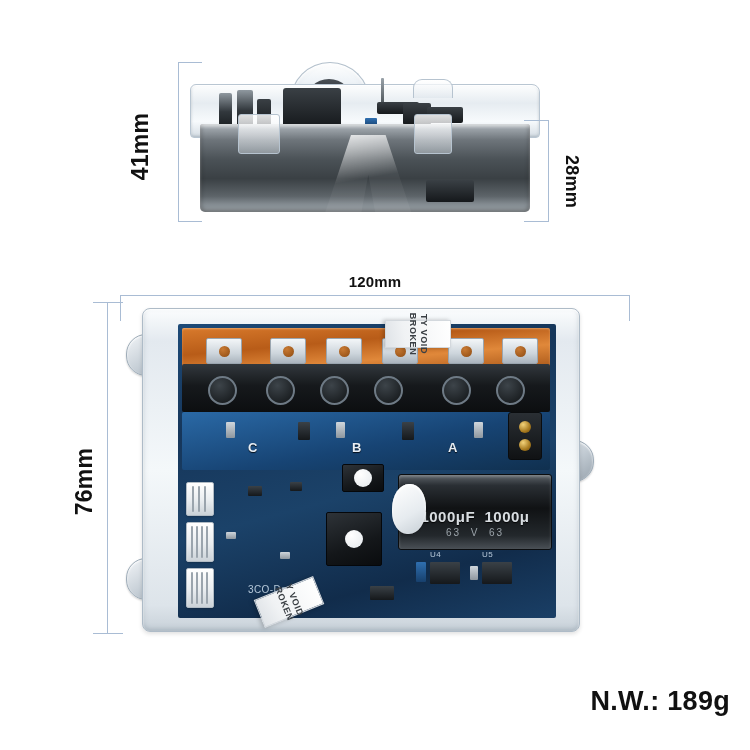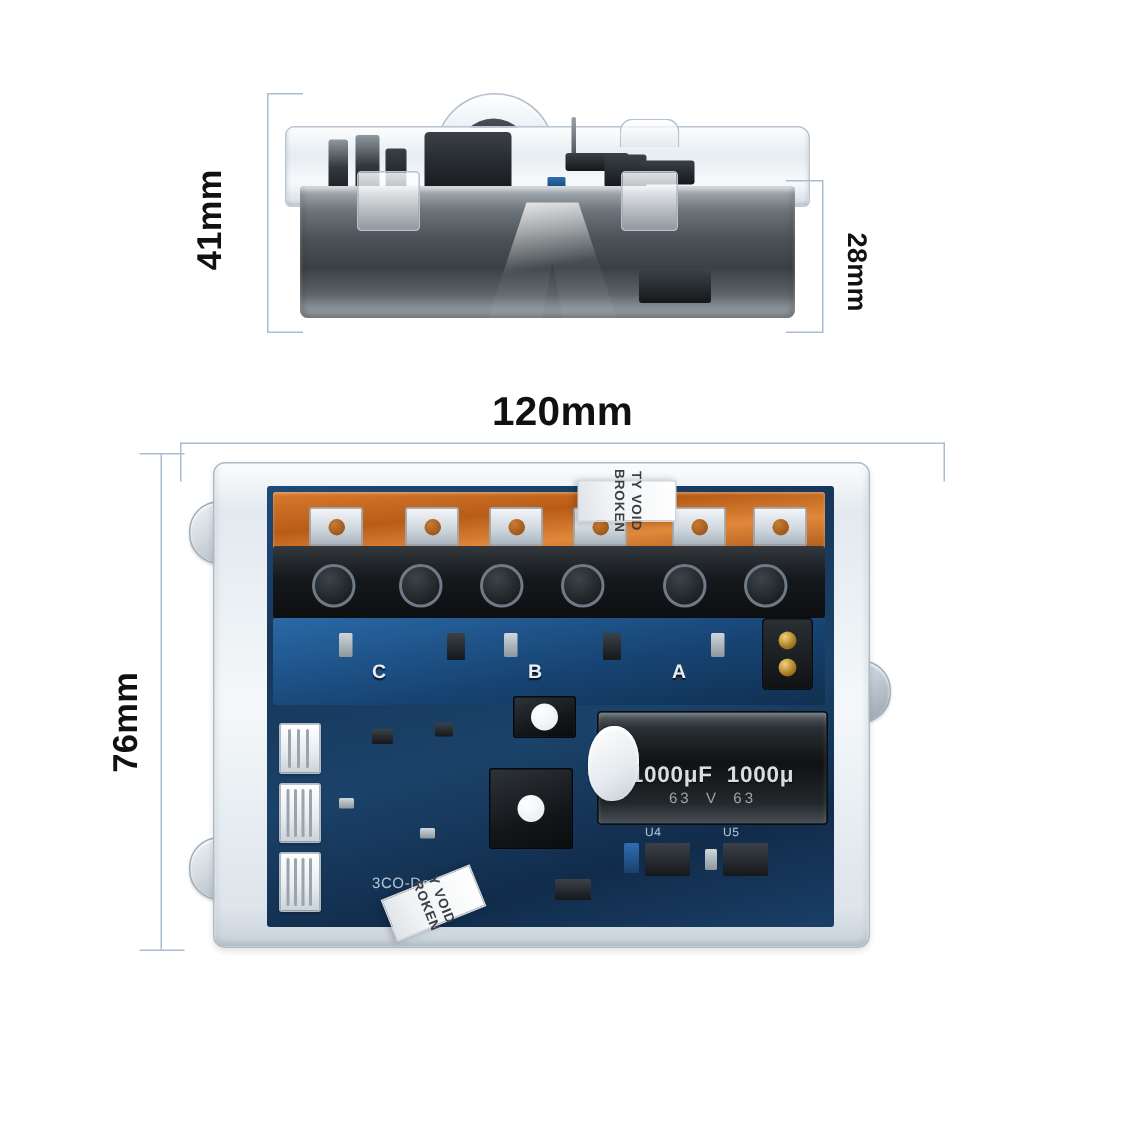--- a/index.html
+++ b/index.html
@@ -219,21 +219,21 @@
   <div class="dimlabel rot-left" style="left:140px;top:133px;font-size:23px;width:80px;text-align:center;margin-left:-40px;">41mm</div>
 
   <div class="dimline v" style="left:548px;top:120px;height:102px;"></div>
   <div class="dimline h" style="left:524px;top:120px;width:24px;"></div>
   <div class="dimline h" style="left:524px;top:221px;width:24px;"></div>
   <div class="dimlabel rot-right" style="left:571px;top:171px;font-size:18px;width:70px;text-align:center;margin-left:-35px;">28mm</div>
 
   <div class="dimline h" style="left:120px;top:295px;width:510px;"></div>
   <div class="dimline v" style="left:120px;top:295px;height:26px;"></div>
   <div class="dimline v" style="left:629px;top:295px;height:26px;"></div>
-  <div class="dimlabel" style="left:375px;top:259px;font-size:27px;transform:translateX(-50%);">120mm</div>
+  <div class="dimlabel" style="left:375px;top:273px;font-size:15px;transform:translateX(-50%);">120mm</div>
 
   <div class="dimline v" style="left:107px;top:302px;height:332px;"></div>
   <div class="dimline h" style="left:93px;top:302px;width:30px;"></div>
   <div class="dimline h" style="left:93px;top:633px;width:30px;"></div>
   <div class="dimlabel rot-left" style="left:84px;top:468px;font-size:23px;width:90px;text-align:center;margin-left:-45px;">76mm</div>
 
   <div class="photo" id="mainview">
 
     <div class="mb-ear" style="left:-4px;top:34px;"></div>
     <div class="mb-ear" style="left:-4px;top:258px;"></div>
@@ -322,14 +322,15 @@
 
   <div class="sticker" style="left:404px;top:301px;width:26px;height:64px;transform:rotate(90deg);">
     <span>TY VOID
 BROKEN</span>
   </div>
   <div class="sticker" style="left:274px;top:570px;width:28px;height:62px;transform:rotate(68deg);">
     <span>Y VOID
 ROKEN</span>
   </div>
 
+  <div id="weight">N.W.: 189g</div>
 
 </div>
 
 </body></html>

